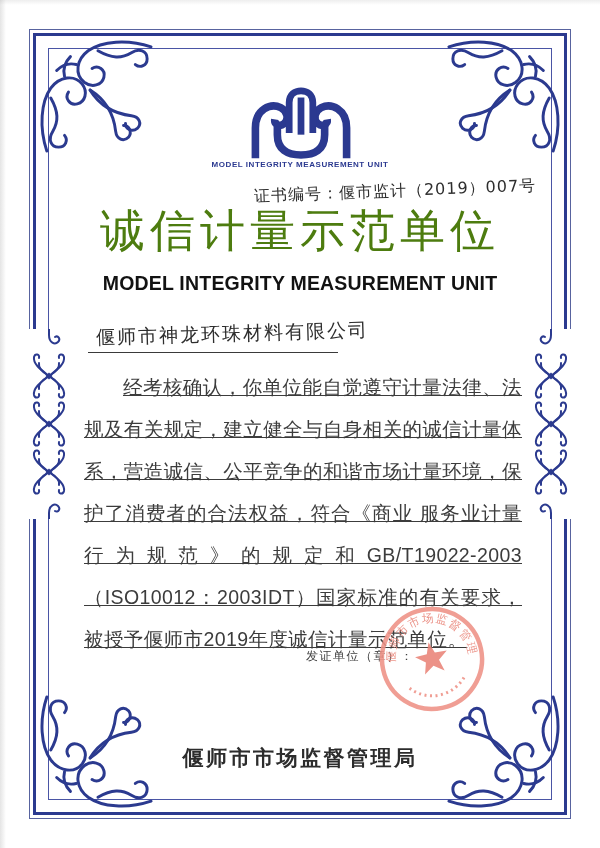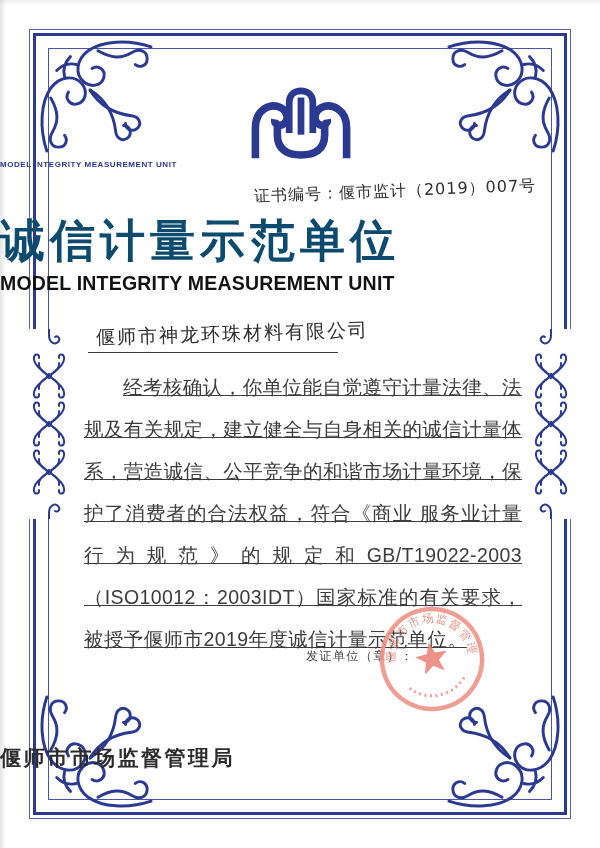--- a/index.html
+++ b/index.html
@@ -19,30 +19,30 @@
   .corner{position:absolute;width:118px;height:118px;}
   .corner.tl{top:37px;left:37px;}
   .corner.tr{top:37px;right:37px;transform:scaleX(-1);}
   .corner.bl{bottom:37px;left:37px;transform:scaleY(-1);}
   .corner.br{bottom:37px;right:37px;transform:scale(-1,-1);}
   .fly-col{position:absolute;width:44px;height:190px;top:329px;}
   .fly-col.left{left:27px;}
   .fly-col.right{right:27px;transform:scaleX(-1);}
   
   .abs{position:absolute;}
-  .center{left:0;right:0;}
+  .center{left:0;right:0;text-align:center;}
   .logo-svg{top:84px;left:240px;width:122px;height:76px;}
   .logo-caption{top:160px;font-size:8px;font-weight:bold;color:#2b3990;
     letter-spacing:.55px;}
   .handwriting{color:#2e2e2e;font-weight:500;
     font-family:"DejaVu Sans",sans-serif;}
   .cert-no{top:181px;right:64px;font-size:16px;transform:rotate(-2.2deg);
     letter-spacing:1px;}
-  .title-zh{top:211px;font-size:45px;font-weight:700;letter-spacing:5px;
-    color:#0c4a6e;font-family:"Liberation Serif","DejaVu Serif",serif;}
+  .title-zh{top:201px;font-size:45px;font-weight:400;letter-spacing:5px;
+    color:#4d7c0f;font-family:"Liberation Serif","DejaVu Serif",serif;}
   .title-en{top:272px;font-size:19.5px;font-weight:800;letter-spacing:.2px;
     color:#121212;}
   .company{top:321px;left:96px;font-size:19px;transform:rotate(-1.6deg);
     letter-spacing:2px;}
   .company-underline{top:352px;left:88px;width:250px;border-top:1.6px solid #3a3a3a;}
   .body-text{top:366px;left:84px;width:438px;font-size:19.5px;line-height:42px;
     color:#3c3c3c;text-align:justify;text-indent:2em;letter-spacing:.4px;text-decoration:underline;}
   .issuer-label{top:648px;left:306px;font-size:12px;color:#3f3f3f;
     letter-spacing:1.5px;}
   .seal{top:600px;left:373px;width:118px;height:118px;opacity:.88;}

